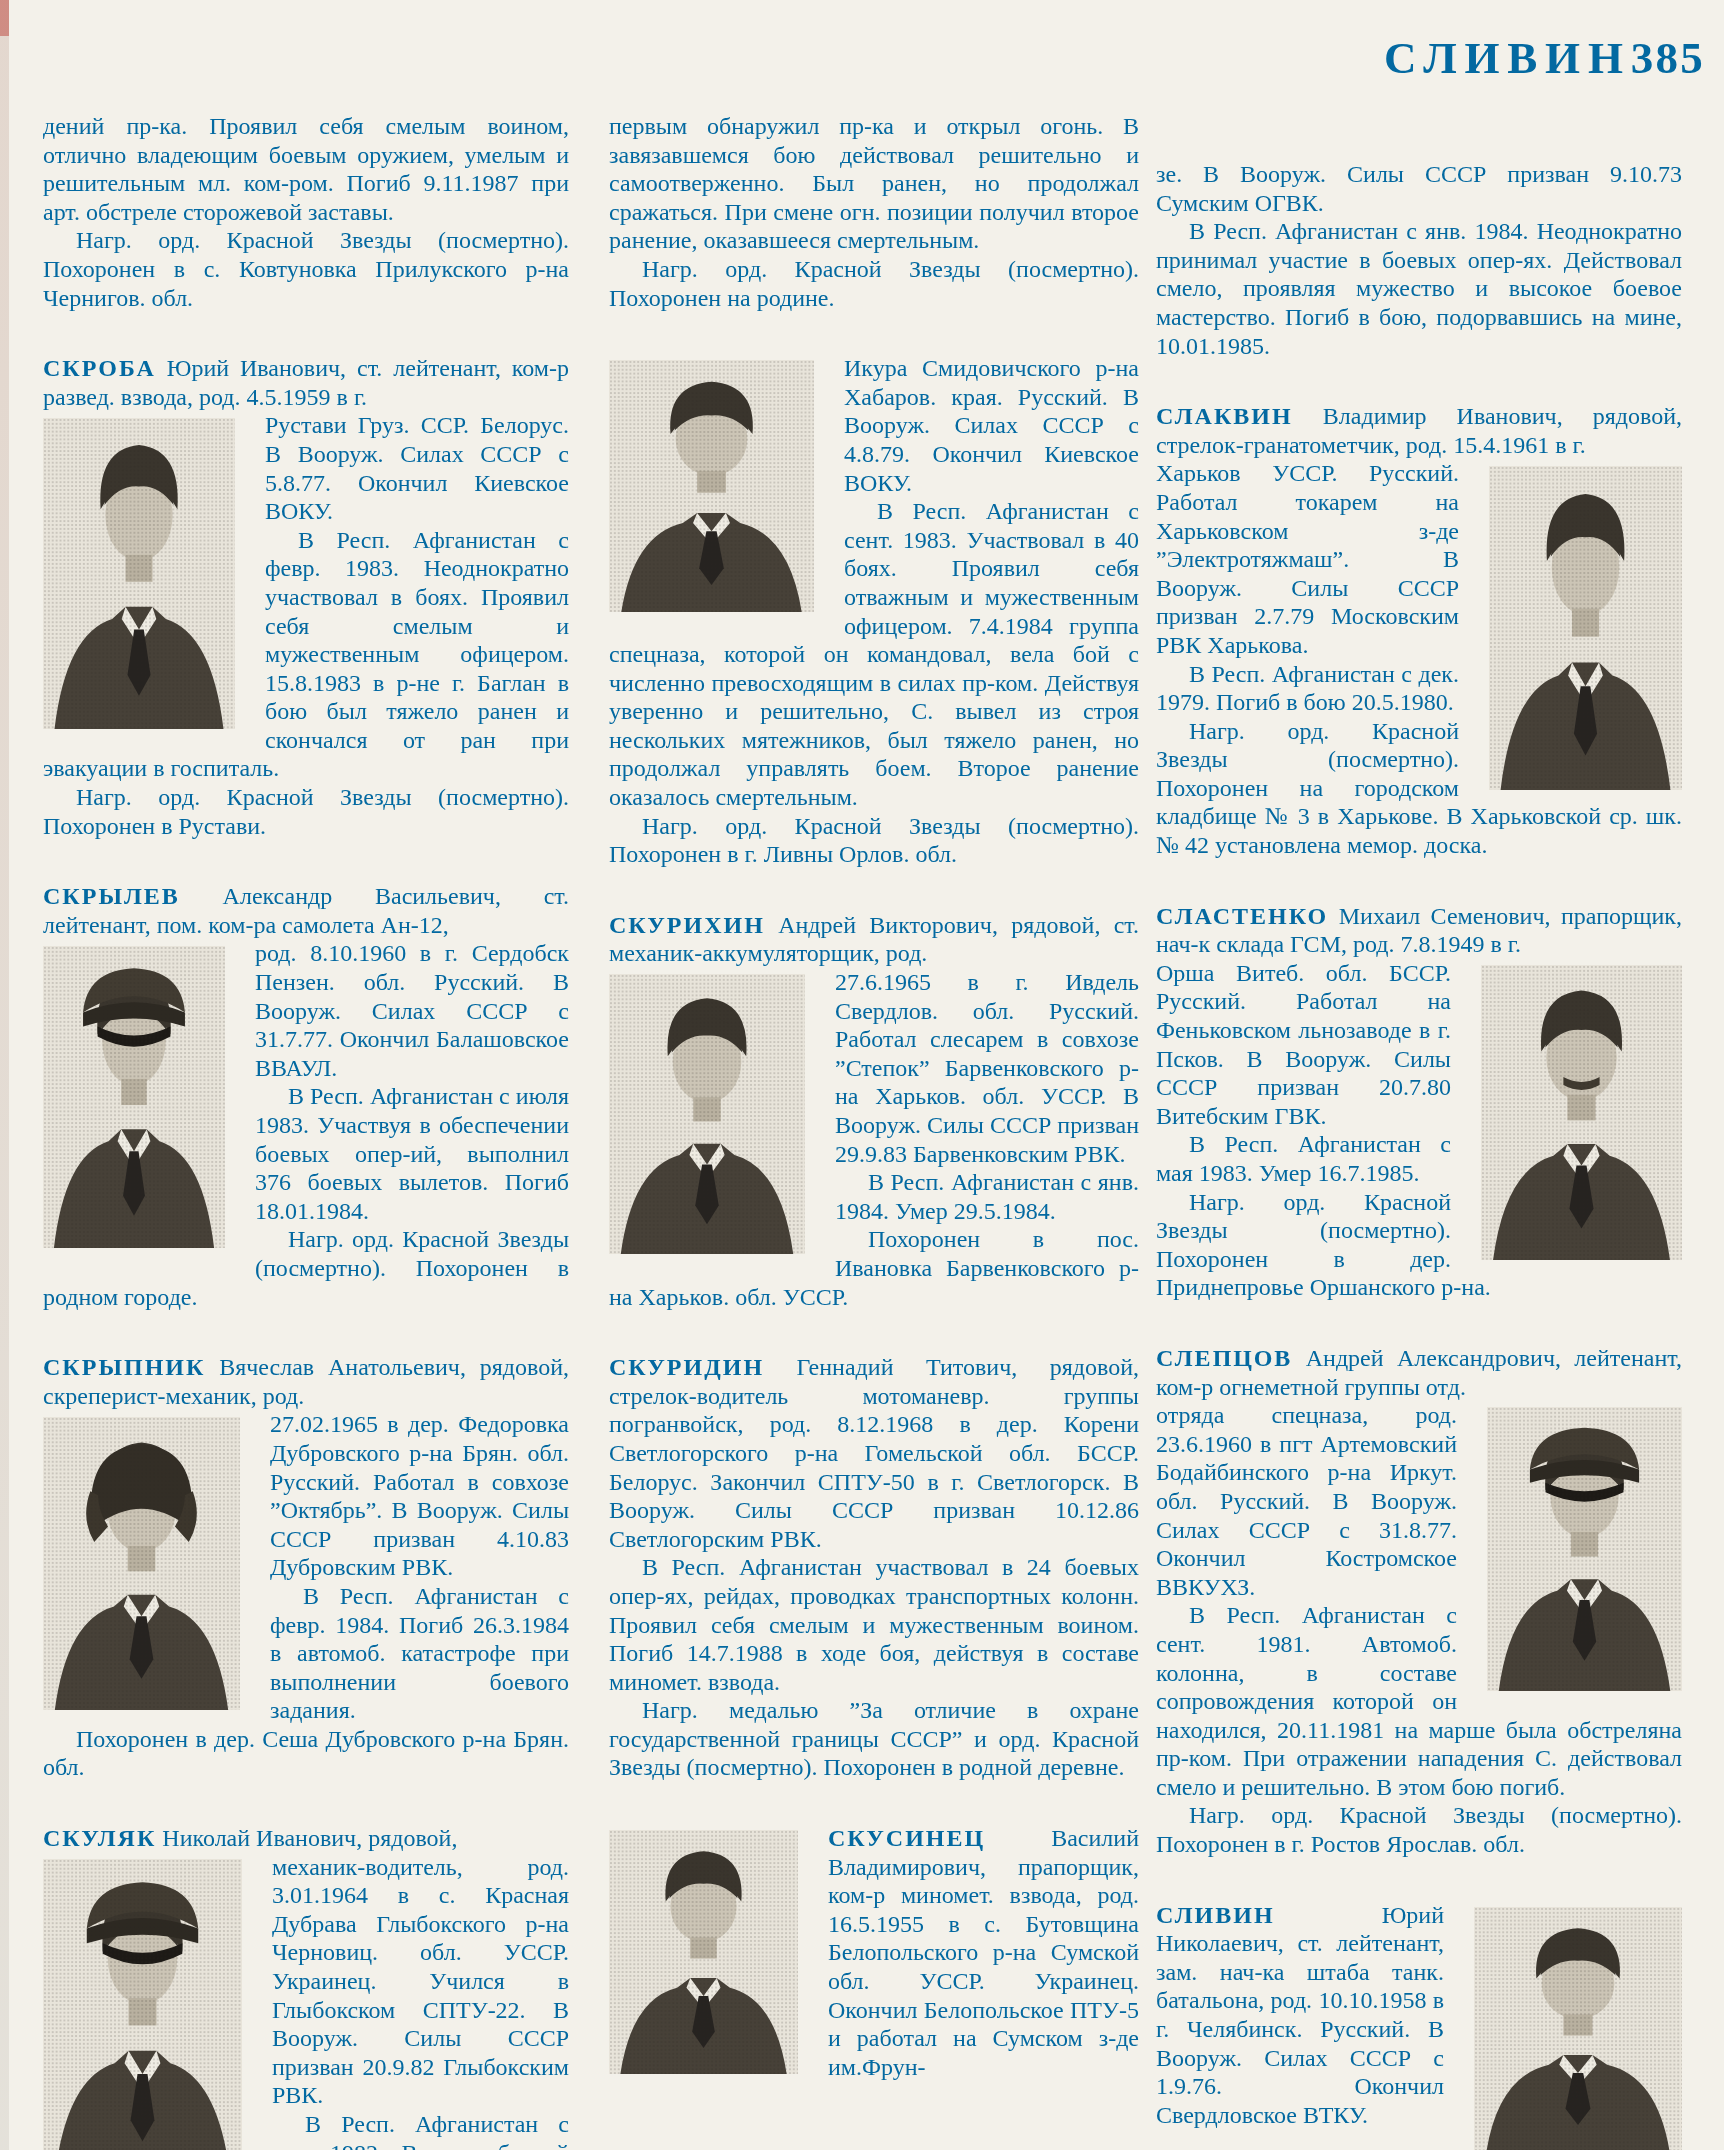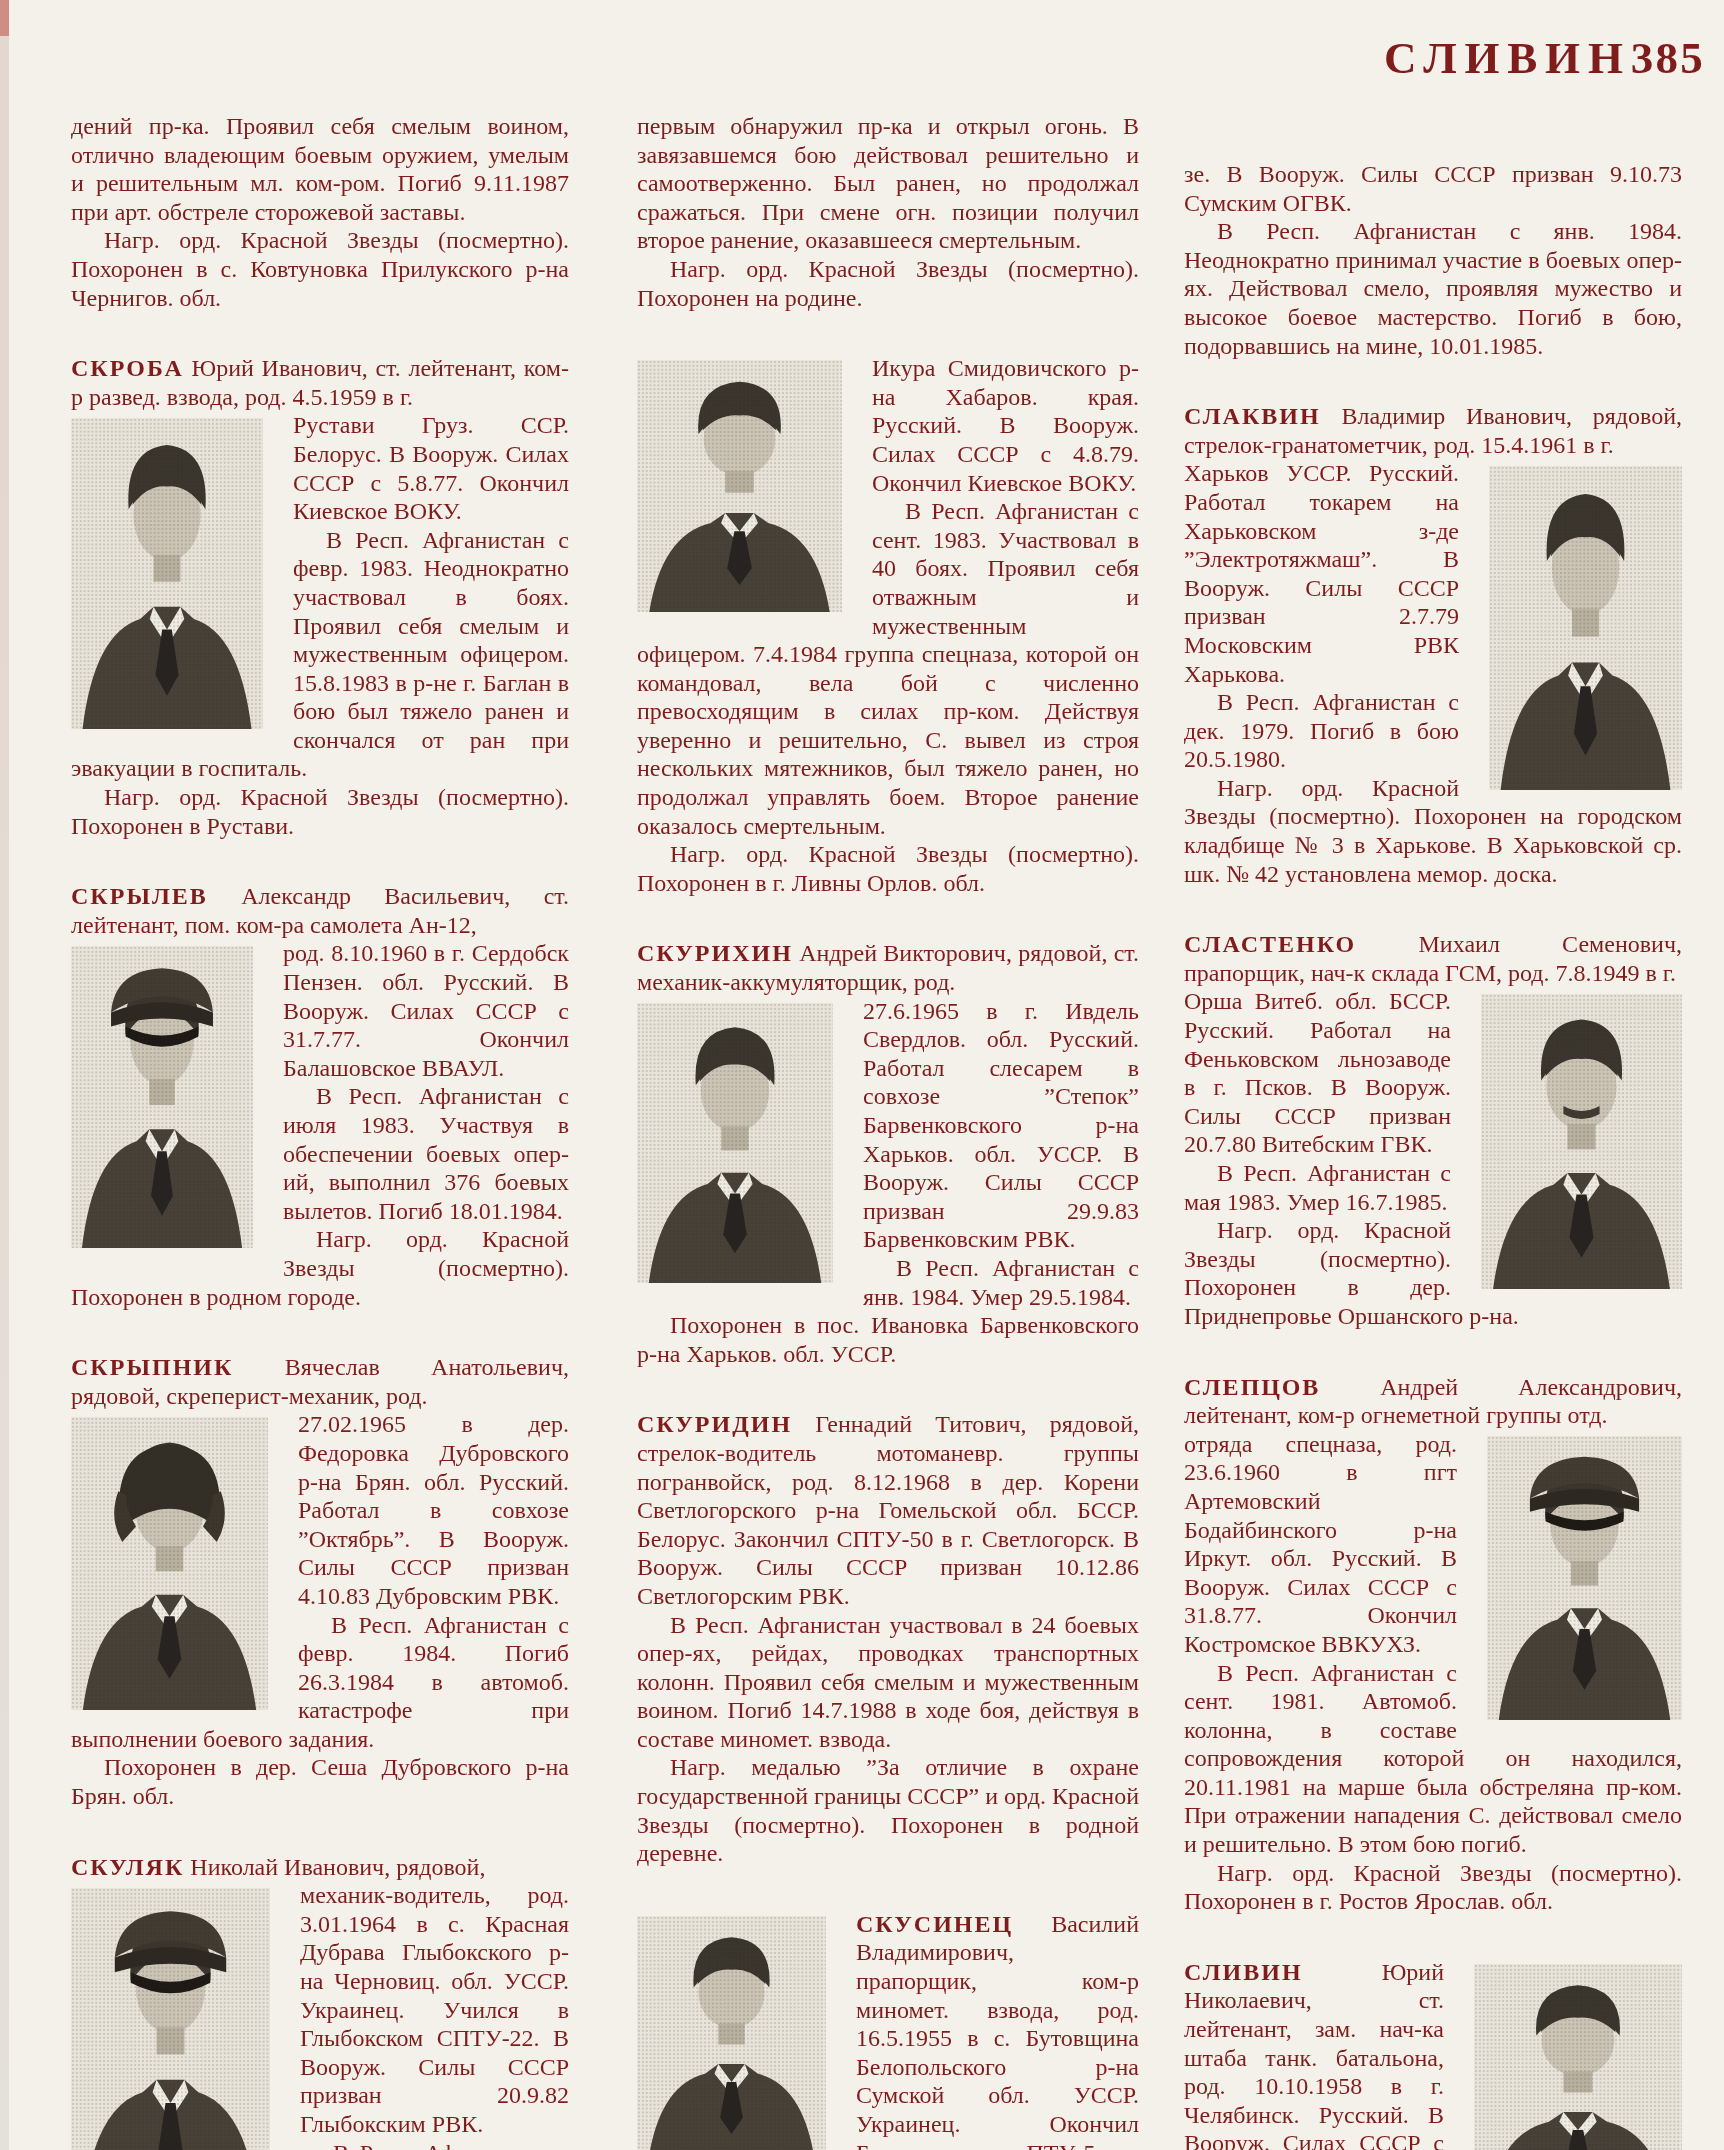--- a/index.html
+++ b/index.html
@@ -1,37 +1,37 @@
 <!DOCTYPE html>
 <html lang="ru" style="font-size:12.5px"><head>
 <meta charset="utf-8">
 <style>
   * { margin:0; padding:0; box-sizing:border-box; }
   html,body { width:1724px; }
   body { background:#6e6a63; font-family:"Liberation Serif","DejaVu Serif",serif; }
   #page {
     position:relative; width:1724px; height:2151px;
-    background:#f3f1ea; color:#7f1d1d; overflow:hidden;
+    background:#f3f1ea; color:#0369a1; overflow:hidden;
   }
   .scan-edge {
     position:absolute; left:0; top:0; width:9.4px; height:100%;
     background:linear-gradient(180deg, rgba(178,58,47,.55) 0 36px, rgba(180,140,125,.25) 36px 313px, rgba(120,110,100,.12));
     pointer-events:none;
   }
   .col {
     position:absolute; width:526px;
     font-size:24px; line-height:28.6px; text-align:justify;
     hyphens:auto; -webkit-hyphens:auto;
   }
   #col1 { left:43px;  top:112px; }
   #col2 { left:609px; top:112px; width:530px; }
   #col3 { left:1156px; top:160px; }
   .col p { text-align:justify; }
   p.ind { text-indent:33px; }
-  .entry { margin-top:42px;margin-left:28px; }
+  .entry { margin-top:42px; }
   .ehead .surname { font-weight:bold; letter-spacing:2px; }
   #running-head {
     position:absolute; left:1156px; top:34px; width:527px;
     display:flex; justify-content:space-between; align-items:flex-start;
     padding-left:228px; font-weight:bold; font-size:45px; line-height:1.1;
   }
   #running-head .rh-title { letter-spacing:7.8px; }
   #running-head .rh-page  { letter-spacing:2.3px; }
   .photo {
     position:relative; overflow:hidden; background:#e8e4da;

